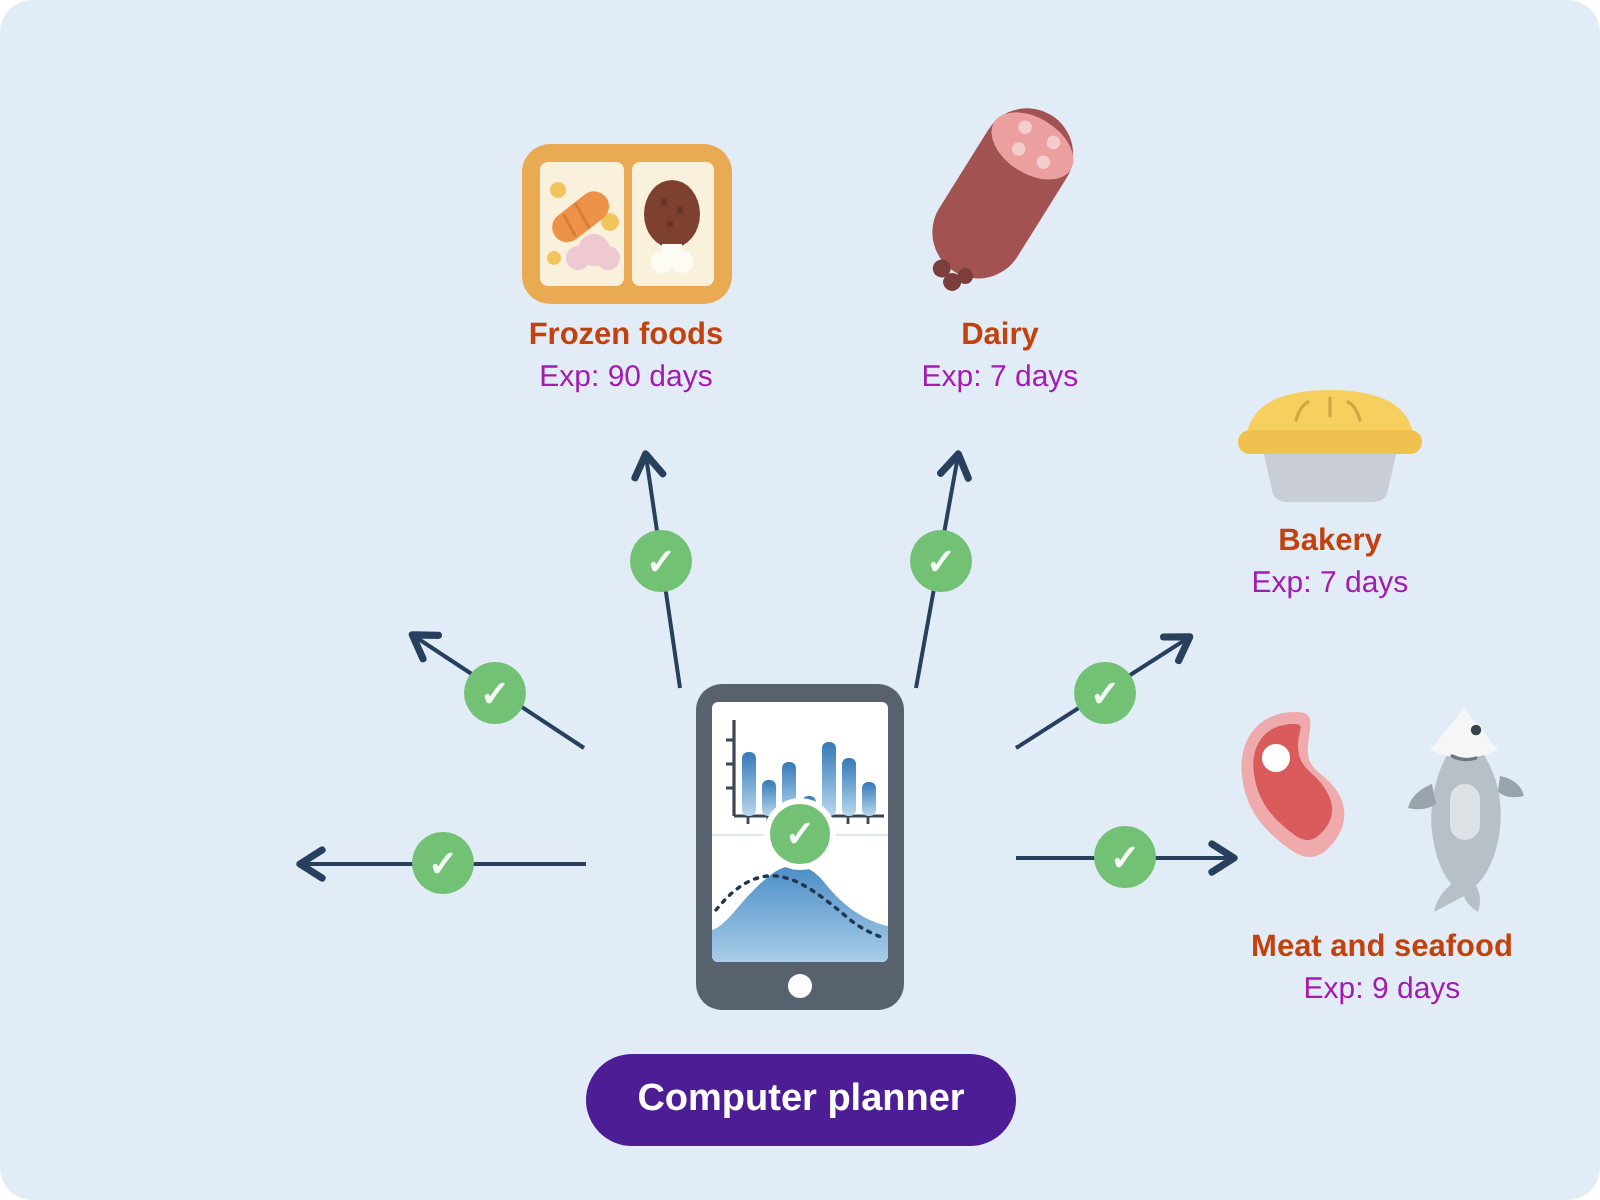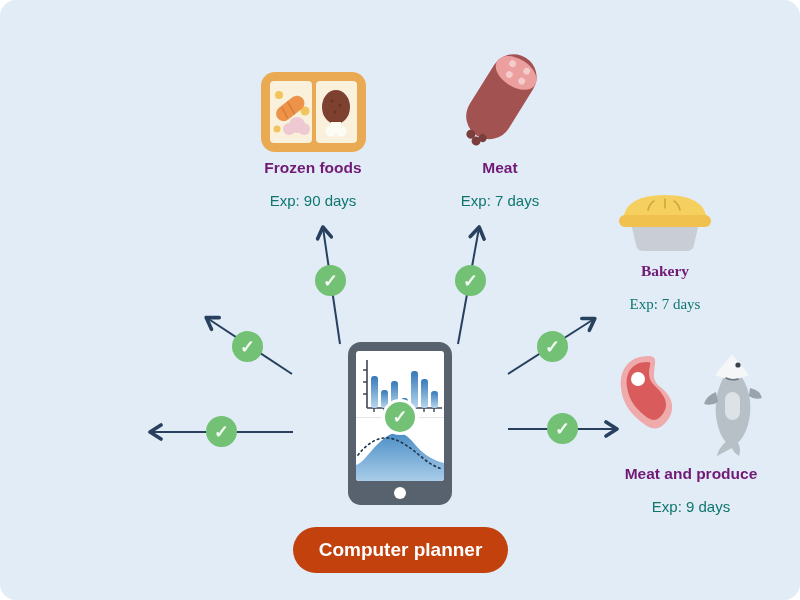--- a/index.html
+++ b/index.html
@@ -1,27 +1,27 @@
 <!DOCTYPE html>
 <html><head>
 <meta charset="utf-8">
 <style>
   html,body{margin:0;padding:0;background:#ffffff;width:800px;height:600px;overflow:hidden;
     font-family:"Liberation Sans", sans-serif;}
   .canvas{position:relative;width:800px;height:600px;background:#e2ecf7;border-radius:16px;overflow:hidden;}
   .arrows{position:absolute;left:0;top:0;width:800px;height:600px;pointer-events:none;}
 
   .category{position:absolute;display:flex;flex-direction:column;align-items:center;text-align:center;}
-  .cat-label{font-weight:bold;font-size:15.5px;color:#701a75;line-height:1.22;margin-top:7px;}
-  .cat-exp{font-size:15px;color:#0f766e;line-height:1.25;margin-top:14px;}
+  .cat-label{font-weight:bold;font-size:15.5px;color:#c2410c;line-height:1.22;margin-top:7px;}
+  .cat-exp{font-size:15px;color:#a21caf;line-height:1.25;margin-top:2px;}
 
   .cat-frozen{left:233px;top:72px;width:160px;}
   .cat-deli{left:420px;top:42px;width:160px;}
   .cat-produce{left:45px;top:174px;width:160px;}
-  .cat-bakery{left:585px;top:193px;width:160px;font-family:Liberation Serif, serif;}
+  .cat-bakery{left:585px;top:193px;width:160px;}
   .cat-dairy{left:20px;top:362px;width:160px;}
   .cat-meat{left:601px;top:352px;width:180px;}
 
   .check{position:absolute;width:31px;height:31px;border-radius:50%;background:#72c175;
     color:#f4faf4;display:flex;align-items:center;justify-content:center;
     font-size:18px;font-weight:bold;}
   .chk-produce{left:232px;top:331px;}
   .chk-frozen{left:315px;top:265px;}
   .chk-deli{left:455px;top:265px;}
   .chk-bakery{left:537px;top:331px;}
@@ -32,21 +32,21 @@
   .screen{position:absolute;left:8px;top:9px;width:88px;height:130px;background:#ffffff;border-radius:3px;overflow:hidden;}
   .screen-divider{position:absolute;left:0;top:66px;width:88px;height:1px;background:#dfe6ec;}
   .bar-chart{position:absolute;left:0;top:3px;}
   .area-chart{position:absolute;left:0;bottom:0;}
   .screen-check{position:absolute;left:26px;top:48px;width:36px;height:36px;border-radius:50%;
     background:#72c175;border:3px solid #ffffff;box-sizing:border-box;
     color:#f4faf4;display:flex;align-items:center;justify-content:center;font-size:18px;font-weight:bold;}
   .home-btn{position:absolute;left:46px;bottom:6px;width:12px;height:12px;border-radius:50%;background:#ffffff;}
 
   .cta{position:absolute;left:293px;top:527px;width:215px;height:46px;border-radius:23px;
-    background:#c2410c;border:none;color:#ffffff;font-weight:bold;font-size:19px;
+    background:#4c1d95;border:none;color:#ffffff;font-weight:bold;font-size:19px;
     font-family:"Liberation Sans", sans-serif;display:flex;align-items:center;justify-content:center;cursor:pointer;}
 </style>
 </head>
 <body>
 
 <div class="canvas">
 
   <svg class="arrows" viewBox="0 0 800 600">
     <defs>
       <marker id="ah" markerWidth="9" markerHeight="9" refX="6.5" refY="4.5" orient="auto">
@@ -114,21 +114,21 @@
         <ellipse cx="51" cy="26" rx="22.5" ry="14" fill="#eb9f9f"></ellipse>
         <circle cx="43" cy="20" r="3.4" fill="#f4cccc"></circle>
         <circle cx="59" cy="19" r="3.4" fill="#f4cccc"></circle>
         <circle cx="46" cy="31" r="3.4" fill="#f4cccc"></circle>
         <circle cx="60" cy="30" r="3.4" fill="#f4cccc"></circle>
         <circle cx="45" cy="102" r="4.5" fill="#7c3d3d"></circle>
         <circle cx="53" cy="105" r="4.5" fill="#7c3d3d"></circle>
         <circle cx="57" cy="99" r="4" fill="#7c3d3d"></circle>
       </g>
     </svg>
-    <div class="cat-label">Meat</div>
+    <div class="cat-label">Dairy</div>
     <div class="cat-exp">Exp: 7 days</div>
   </div>
 
 
   <div class="category cat-bakery">
     <svg width="96" height="62" viewBox="0 0 96 62">
       <path d="M14,30 L82,30 L77,52 Q76,58 69,58 L27,58 Q20,58 19,52 Z" fill="#c9ced6"></path>
       <path d="M6,27 Q8,2 48,2 Q88,2 90,27 Z" fill="#f6d05e"></path>
       <path d="M31,17 Q33,10 37,8 M48,15 L48,6 M63,17 Q61,10 57,8" stroke="#d3a440" stroke-width="1.6" fill="none" stroke-linecap="round"></path>
       <rect x="2" y="22" width="92" height="12" rx="6" fill="#f0c14f"></rect>
@@ -149,21 +149,21 @@
         <path d="M30,14 C44,26 50,44 48,62 C46,80 38,92 30,94 C22,92 16,80 14,64 C12,46 18,26 30,14 Z" fill="#b7bfc7"></path>
         <path d="M14,40 Q4,44 2,52 Q10,54 16,50 Z" fill="#99a3ac"></path>
         <path d="M48,36 Q58,38 60,46 Q52,48 47,44 Z" fill="#99a3ac"></path>
         <rect x="23" y="40" width="15" height="28" rx="7.5" fill="#dde2e6"></rect>
         <path d="M26,88 Q16,96 15,104 L30,96 Q31,100 37,104 Q40,95 34,88 Z" fill="#b7bfc7"></path>
         <path d="M30,2 L47,23 Q30,31 13,23 Z" fill="#f4f6f8"></path>
         <circle cx="36" cy="13" r="2.6" fill="#3a424c"></circle>
         <path d="M24,26 Q30,29 36,27" stroke="#6e7881" stroke-width="1.6" fill="none" stroke-linecap="round"></path>
       </g>
     </svg>
-    <div class="cat-label">Meat and produce</div>
+    <div class="cat-label">Meat and seafood</div>
     <div class="cat-exp">Exp: 9 days</div>
   </div>
 
   <div class="tablet">
     <div class="screen">
       <svg class="bar-chart" width="88" height="62" viewBox="0 0 88 62">
         <defs>
           <linearGradient id="barg" x1="0" y1="0" x2="0" y2="1">
             <stop offset="0" stop-color="#3579b8"></stop>
               <stop offset="1" stop-color="#b8d8ee"></stop>

